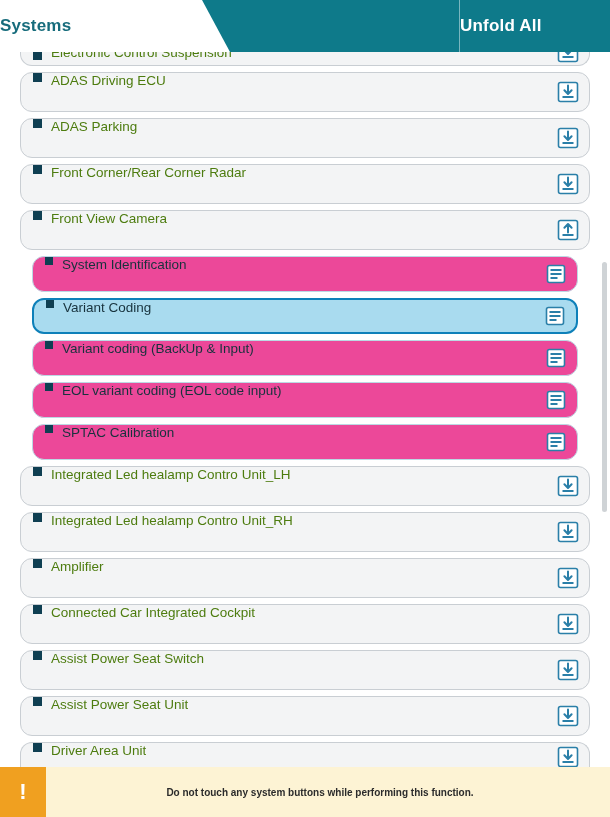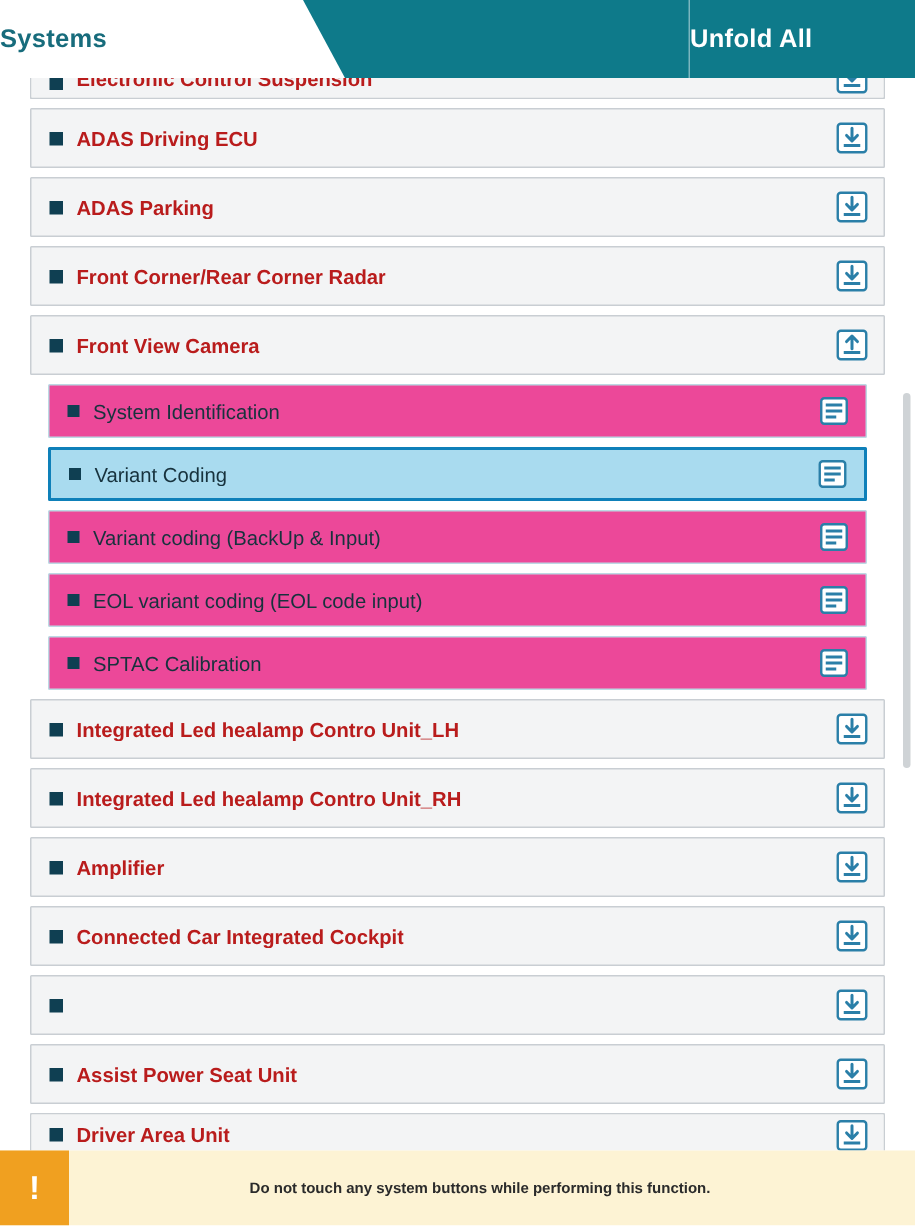--- a/index.html
+++ b/index.html
@@ -73,37 +73,37 @@
     position: relative;
     margin-top: -14px;
   }
 
   .row {
     position: relative;
     box-sizing: border-box;
     height: 40px;
     margin: 6px 20px 0 20px;
     border: 1px solid #c9ced3;
-    border-radius: 1px;
+    border-radius: 12px;
     background: #f3f4f5;
     display: flex;
-    align-items: center;
+    align-items: flex-start;
     padding-left: 12px;
   }
   .row .bullet {
     width: 9px;
     height: 9px;
     background: #0f3f52;
     margin-right: 9px;
     flex: 0 0 auto;
   }
   .row .label {
     font-size: 13.5px;
-    font-weight: bold;
-    color: #b91c1c;
+    font-weight: normal;
+    color: #4d7c0f;
     white-space: nowrap;
     overflow: hidden;
     text-overflow: ellipsis;
   }
   .row .action {
     position: absolute;
     right: 10px;
     top: 50%;
     transform: translateY(-50%);
     width: 22px;
@@ -367,20 +367,21 @@
         <span class="action">
           <svg class="icon-dl" viewBox="0 0 22 22" xmlns="http://www.w3.org/2000/svg">
             <rect x="1.5" y="1.5" width="19" height="19" rx="2" fill="#ffffff" stroke="#2a7fa8" stroke-width="1.6"></rect>
             <path d="M11 4.5 L11 12.5 M7.4 9.3 L11 13 L14.6 9.3" stroke="#2a7fa8" stroke-width="2" fill="none" stroke-linecap="round" stroke-linejoin="round"></path>
             <rect x="5.5" y="15" width="11" height="2" fill="#2a7fa8"></rect>
           </svg>
         </span>
       </div>
       <div class="row">
         <span class="bullet"></span>
+        <span class="label">Assist Power Seat Switch</span>
         <span class="action">
           <svg class="icon-dl" viewBox="0 0 22 22" xmlns="http://www.w3.org/2000/svg">
             <rect x="1.5" y="1.5" width="19" height="19" rx="2" fill="#ffffff" stroke="#2a7fa8" stroke-width="1.6"></rect>
             <path d="M11 4.5 L11 12.5 M7.4 9.3 L11 13 L14.6 9.3" stroke="#2a7fa8" stroke-width="2" fill="none" stroke-linecap="round" stroke-linejoin="round"></path>
             <rect x="5.5" y="15" width="11" height="2" fill="#2a7fa8"></rect>
           </svg>
         </span>
       </div>
       <div class="row">
         <span class="bullet"></span>

